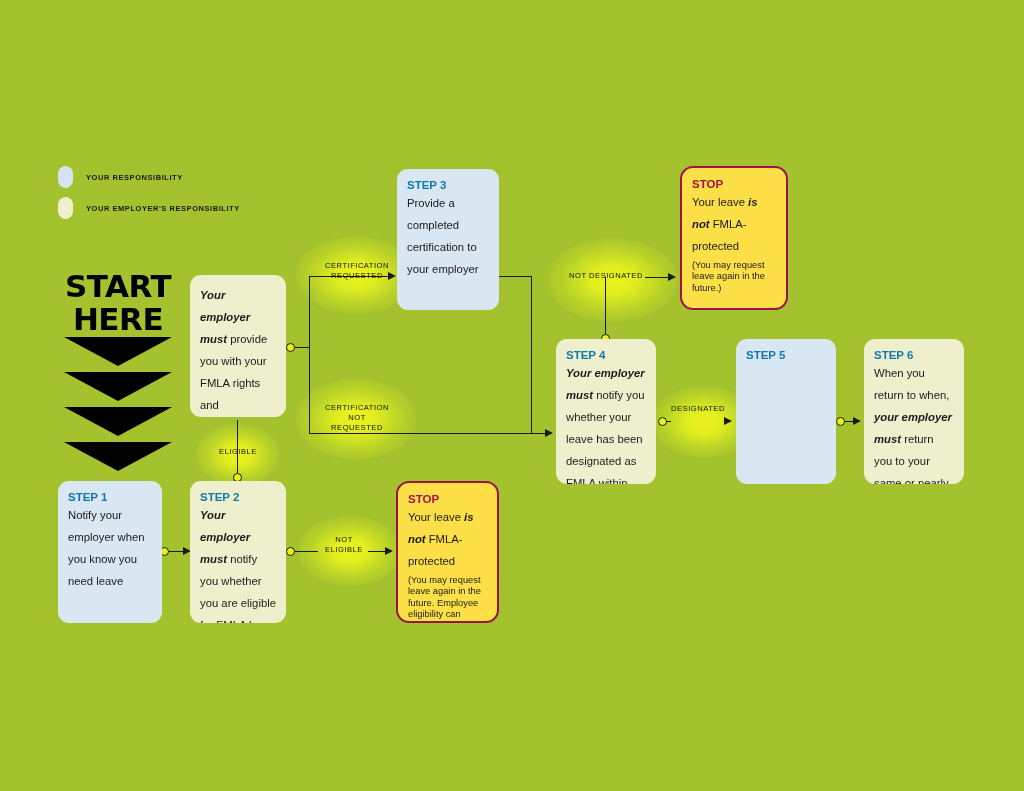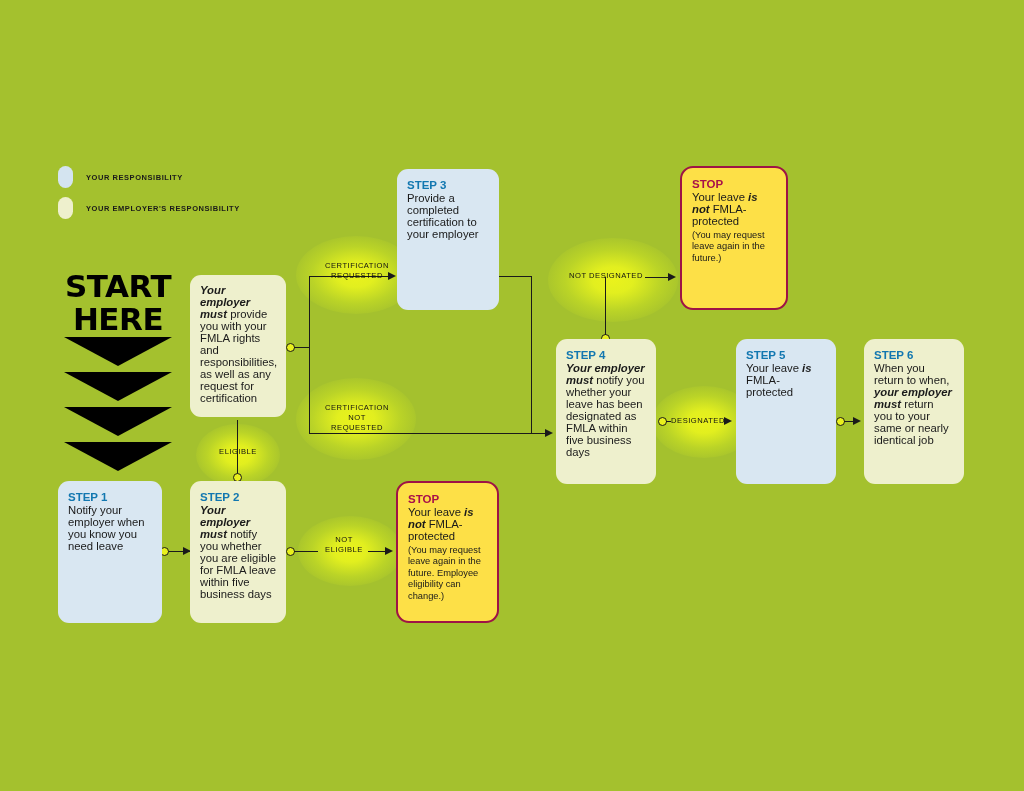--- a/index.html
+++ b/index.html
@@ -90,21 +90,21 @@
   .node .step-label {
     font-size: 11.5px;
     font-weight: bold;
     color: #1277b0;
     line-height: 14px;
     margin-bottom: 0px;
   }
   .node.stop .step-label { color: #a8104a; }
   .node .body {
     font-size: 11.3px;
-    line-height: 12px;
+    line-height: 22px;
     color: #1a1a1a;
   }
   .node .body em {
     font-style: italic;
     font-weight: bold;
   }
   .node .note {
     font-size: 9.3px;
     line-height: 11.4px;
     color: #1a1a1a;
@@ -228,21 +228,21 @@
   <div class="dot" style="left:601px; top:334px;"></div>
   <div class="ln v" style="left:605px; top:277px; height:58px;"></div>
   <div class="ln h" style="left:605px; top:277px; width:0px;"></div>
   <div class="ln h" style="left:645px; top:277px; width:29px;"></div>
   <div class="arrow-r" style="left:668px; top:273px;"></div>
   <div class="conn-label" style="left:556px; top:271px; width:100px;">NOT DESIGNATED</div>
 
   <div class="dot" style="left:658px; top:417px;"></div>
   <div class="ln h" style="left:666px; top:421px; width:5px;"></div>
   <div class="arrow-r" style="left:724px; top:417px;"></div>
-  <div class="conn-label" style="left:670px; top:416px; width:56px;">DESIGNATED</div>
+  <div class="conn-label" style="left:670px; top:404px; width:56px;">DESIGNATED</div>
 
   <div class="dot" style="left:836px; top:417px;"></div>
   <div class="ln h" style="left:844px; top:421px; width:12px;"></div>
   <div class="arrow-r" style="left:853px; top:417px;"></div>
 
   <div class="node blue" style="left:58px; top:481px; width:104px; height:142px;">
     <div class="step-label">STEP 1</div>
     <div class="body">Notify your employer when you know you need leave</div>
   </div>
 
@@ -272,21 +272,20 @@
     <div class="note">(You may request leave again in the future.)</div>
   </div>
 
   <div class="node cream" style="left:556px; top:339px; width:100px; height:145px;">
     <div class="step-label">STEP 4</div>
     <div class="body"><em>Your employer must</em> <span>notify you whether your leave has been designated as FMLA within five business days</span></div>
   </div>
 
   <div class="node blue" style="left:736px; top:339px; width:100px; height:145px;">
     <div class="step-label">STEP 5</div>
-    <div class="body"><span>Your leave </span><em>is</em><span> FMLA-protected</span></div>
   </div>
 
   <div class="node cream" style="left:864px; top:339px; width:100px; height:145px;">
     <div class="step-label">STEP 6</div>
     <div class="body"><span>When you return to when, </span><em>your employer must</em><span> return you to your same or nearly identical job</span></div>
   </div>
 
 </div>
 
 </body></html>

